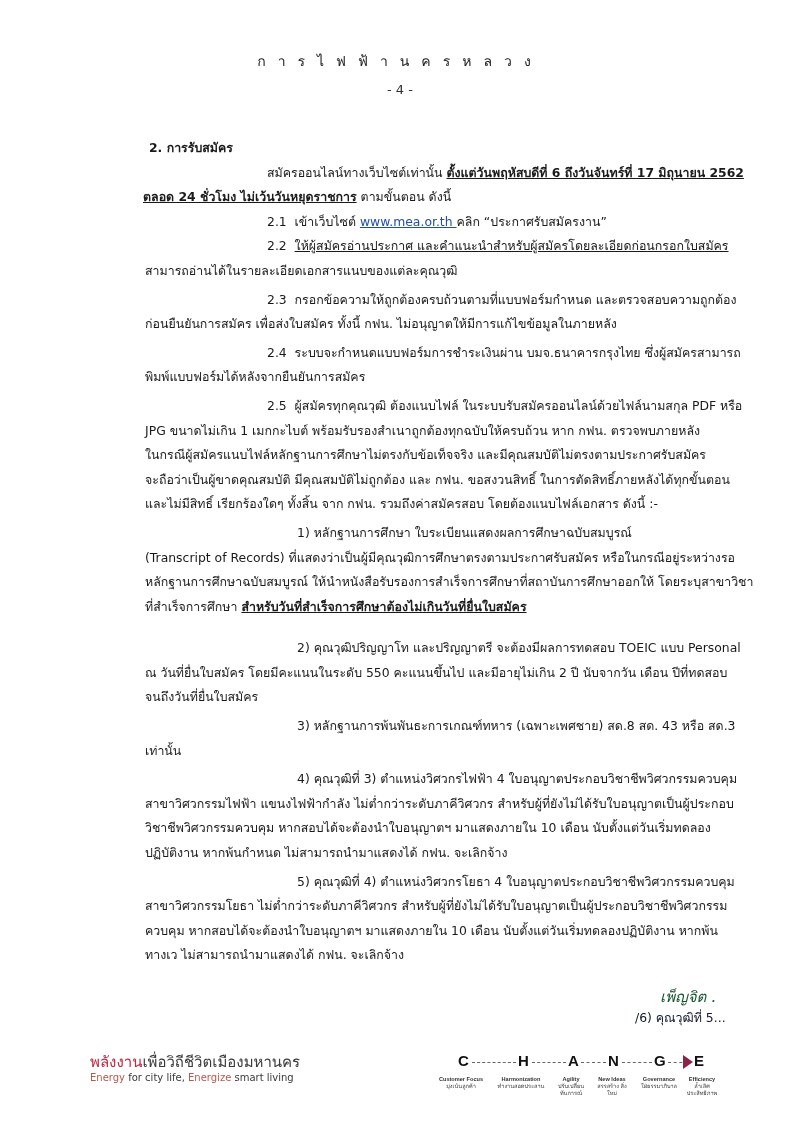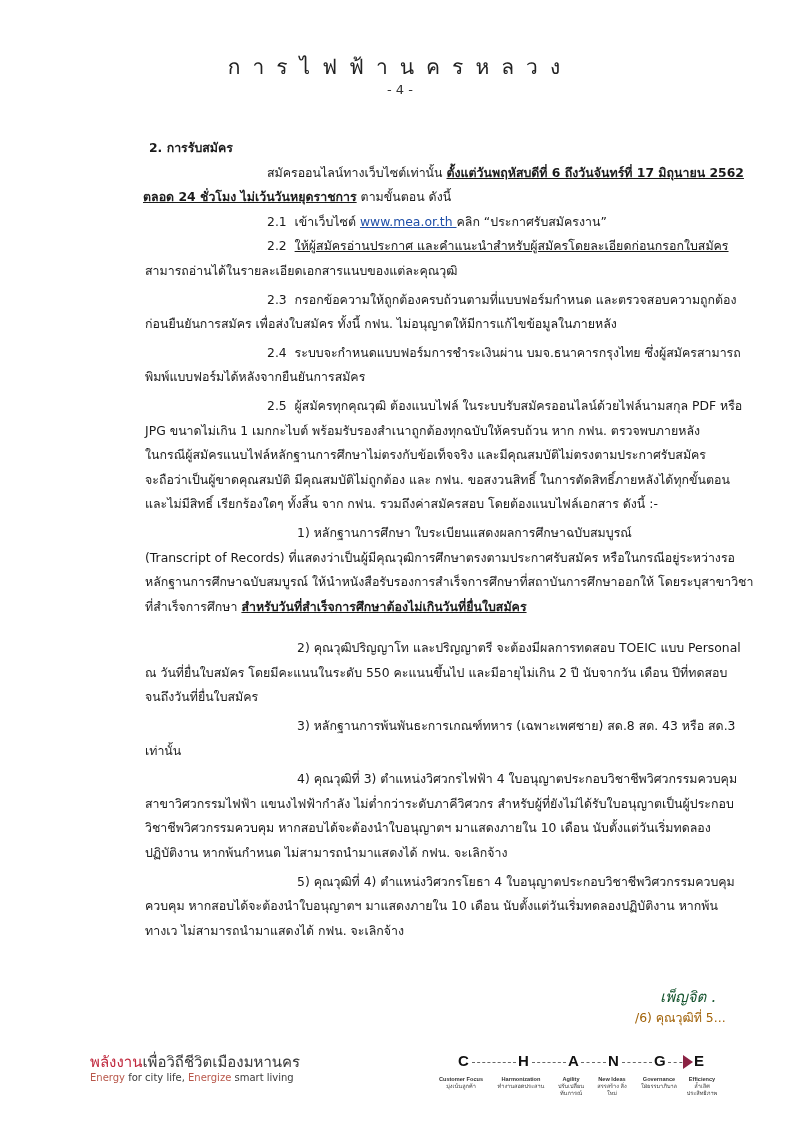--- a/index.html
+++ b/index.html
@@ -14,21 +14,21 @@
       overflow: hidden;
       font-family: "DejaVu Sans", "Liberation Sans", sans-serif;
       color: #1a1a1a;
     }
     .header-title {
       position: absolute;
       top: 50px;
       left: 0;
       width: 800px;
       text-align: center;
-      font-size: 21px;
+      font-size: 14px;
       letter-spacing: 12px;
       color: #222;
     }
     .page-number {
       position: absolute;
       top: 82px;
       left: 0;
       width: 800px;
       text-align: center;
       font-size: 13px;
@@ -63,21 +63,21 @@
       font-family: "DejaVu Serif", serif;
       font-style: italic;
       font-size: 15px;
       color: #14532d;
     }
     .continuation {
       position: absolute;
       left: 635px;
       top: 1008px;
       font-size: 12.4px;
-      color: #a16207;
+      color: #0f172a;
     }
     .footer-slogan {
       position: absolute;
       left: 90px;
       top: 1053px;
     }
     .slogan-thai {
       font-size: 15px;
       color: #3a3a3a;
       line-height: 18px;
@@ -194,20 +194,21 @@
 
   <div class="line indent-3" style="margin-top:4px;">3) หลักฐานการพ้นพันธะการเกณฑ์ทหาร (เฉพาะเพศชาย) สด.8 สด. 43 หรือ สด.3</div>
   <div class="line">เท่านั้น</div>
 
   <div class="line indent-3" style="margin-top:4px;">4) คุณวุฒิที่ 3) ตำแหน่งวิศวกรไฟฟ้า 4 ใบอนุญาตประกอบวิชาชีพวิศวกรรมควบคุม</div>
   <div class="line">สาขาวิศวกรรมไฟฟ้า แขนงไฟฟ้ากำลัง ไม่ต่ำกว่าระดับภาคีวิศวกร สำหรับผู้ที่ยังไม่ได้รับใบอนุญาตเป็นผู้ประกอบ</div>
   <div class="line">วิชาชีพวิศวกรรมควบคุม หากสอบได้จะต้องนำใบอนุญาตฯ มาแสดงภายใน 10 เดือน นับตั้งแต่วันเริ่มทดลอง</div>
   <div class="line">ปฏิบัติงาน หากพ้นกำหนด ไม่สามารถนำมาแสดงได้ กฟน. จะเลิกจ้าง</div>
 
   <div class="line indent-3" style="margin-top:4px;">5) คุณวุฒิที่ 4) ตำแหน่งวิศวกรโยธา 4 ใบอนุญาตประกอบวิชาชีพวิศวกรรมควบคุม</div>
+  <div class="line">สาขาวิศวกรรมโยธา ไม่ต่ำกว่าระดับภาคีวิศวกร สำหรับผู้ที่ยังไม่ได้รับใบอนุญาตเป็นผู้ประกอบวิชาชีพวิศวกรรม</div>
   <div class="line">ควบคุม หากสอบได้จะต้องนำใบอนุญาตฯ มาแสดงภายใน 10 เดือน  นับตั้งแต่วันเริ่มทดลองปฏิบัติงาน หากพ้น</div>
   <div class="line">ทางเว ไม่สามารถนำมาแสดงได้ กฟน. จะเลิกจ้าง</div>
 </div>
 
 <div class="signature">เพ็ญจิต .</div>
 <div class="continuation">/6) คุณวุฒิที่ 5...</div>
 
 <div class="footer-slogan">
   <div class="slogan-thai">
     <span class="accent">พลังงาน</span><span>เพื่อวิถีชีวิตเมืองมหานคร</span>

